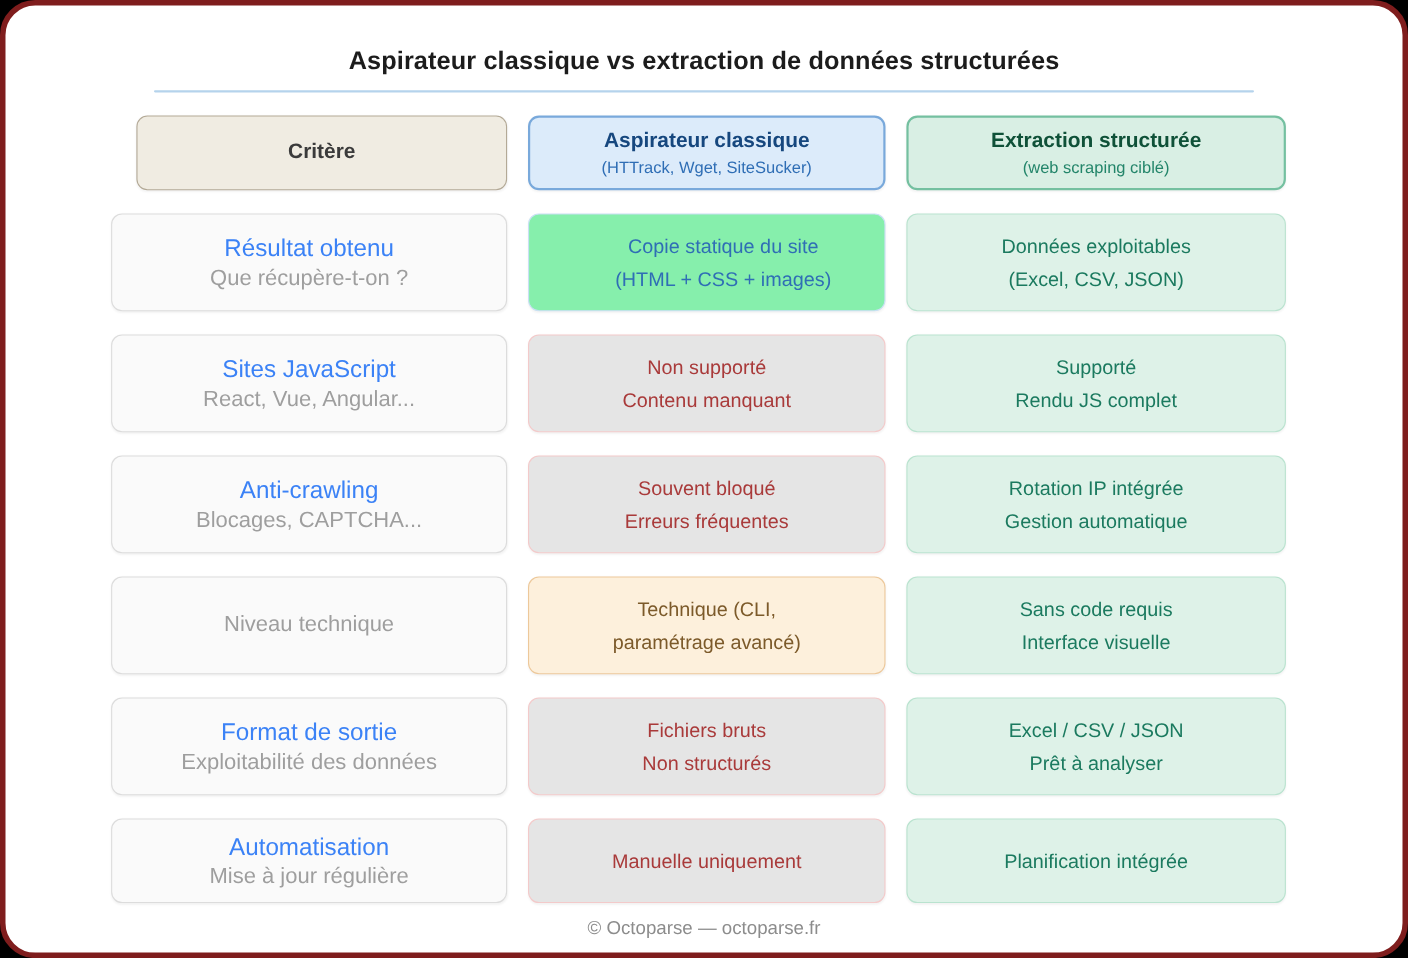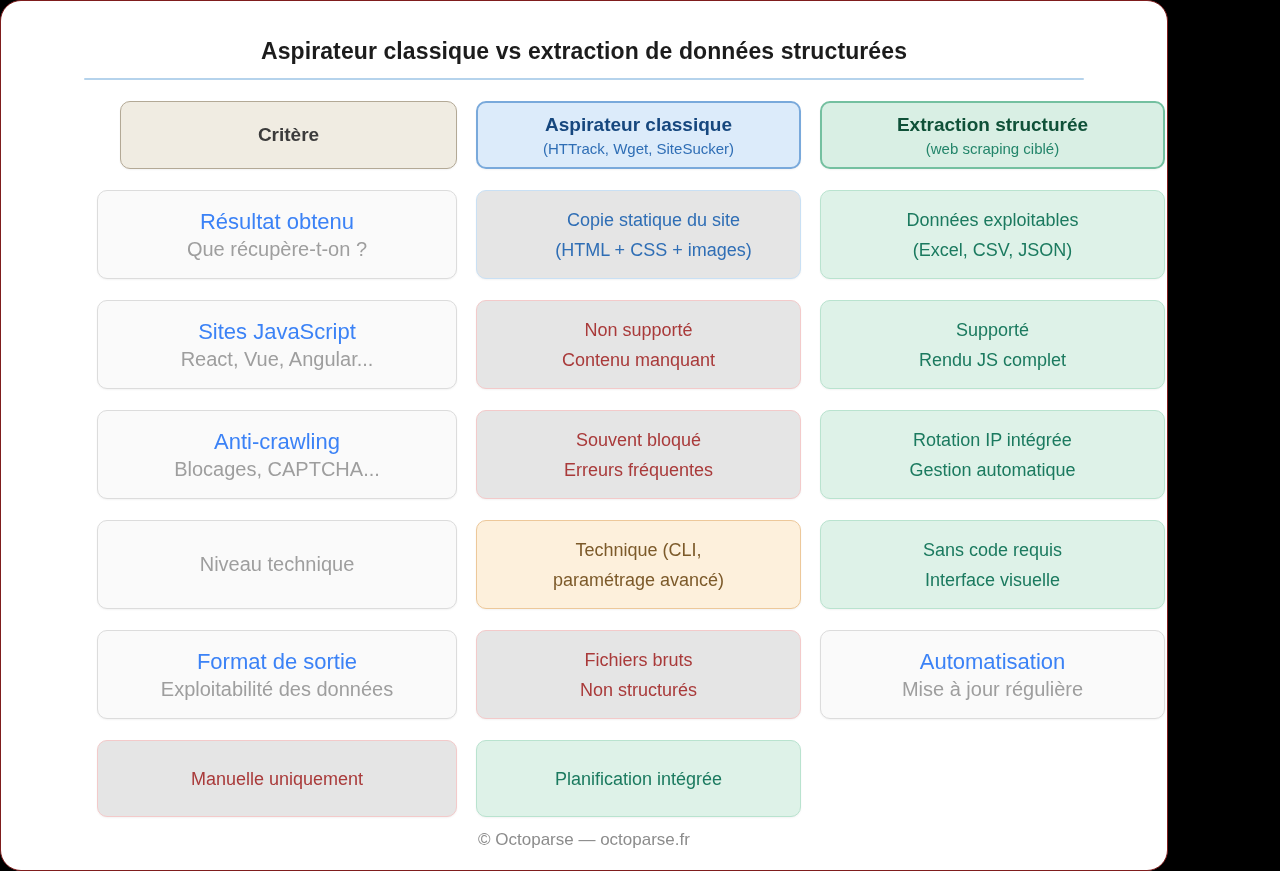--- a/index.html
+++ b/index.html
@@ -3,24 +3,24 @@
 <meta charset="utf-8">
 <style>
   * { box-sizing: border-box; margin: 0; padding: 0; }
   html, body { background: #000; }
   body {
     width: 1280px; height: 871px;
     font-family: "Liberation Sans", "DejaVu Sans", sans-serif;
     overflow: hidden;
   }
   .card {
-    width: 1168px; height: 871px;
+    width: 1280px; height: 871px;
     background: #ffffff;
-    border: 1px solid #7f1d1d;
-    border-radius: 21px;
+    border: 5px solid #7f1d1d;
+    border-radius: 32px;
     padding-top: 34px;
     overflow: hidden;
   }
   .page-title {
     text-align: center;
     font-size: 23px;
     line-height: 32px;
     font-weight: 700;
     color: #1c1c1c;
     letter-spacing: 0.1px;
@@ -72,21 +72,21 @@
   
   .crit {
     background: #fafafa;
     border: 1px solid #dcdcdc;
   }
   .crit-title { font-size: 22px; line-height: 29px; color: #3b82f6; }
   .crit-sub   { font-size: 20px; line-height: 27px; color: #9e9e9e; }
   
   .line { font-size: 18px; line-height: 30px; }
   .tone-info {
-    background: #e5e5e5;
+    background: #86efac;
     border: 1.5px solid #c9e0f4;
     color: #2f6eb5;
     padding-left: 40px;
   }
   .tone-bad {
     background: #e5e5e5;
     border: 1.5px solid #f3caca;
     color: #a93a3a;
   }
   .tone-warn {
@@ -178,20 +178,24 @@
     </div>
 
     <div class="cell crit">
       <div class="crit-title">Format de sortie</div>
       <div class="crit-sub">Exploitabilité des données</div>
     </div>
     <div class="cell tone-bad">
       <div class="line">Fichiers bruts</div>
       <div class="line">Non structurés</div>
     </div>
+    <div class="cell tone-good">
+      <div class="line">Excel / CSV / JSON</div>
+      <div class="line">Prêt à analyser</div>
+    </div>
 
     <div class="cell crit">
       <div class="crit-title">Automatisation</div>
       <div class="crit-sub">Mise à jour régulière</div>
     </div>
     <div class="cell tone-bad">
       <div class="line">Manuelle uniquement</div>
     </div>
     <div class="cell tone-good">
       <div class="line">Planification intégrée</div>

